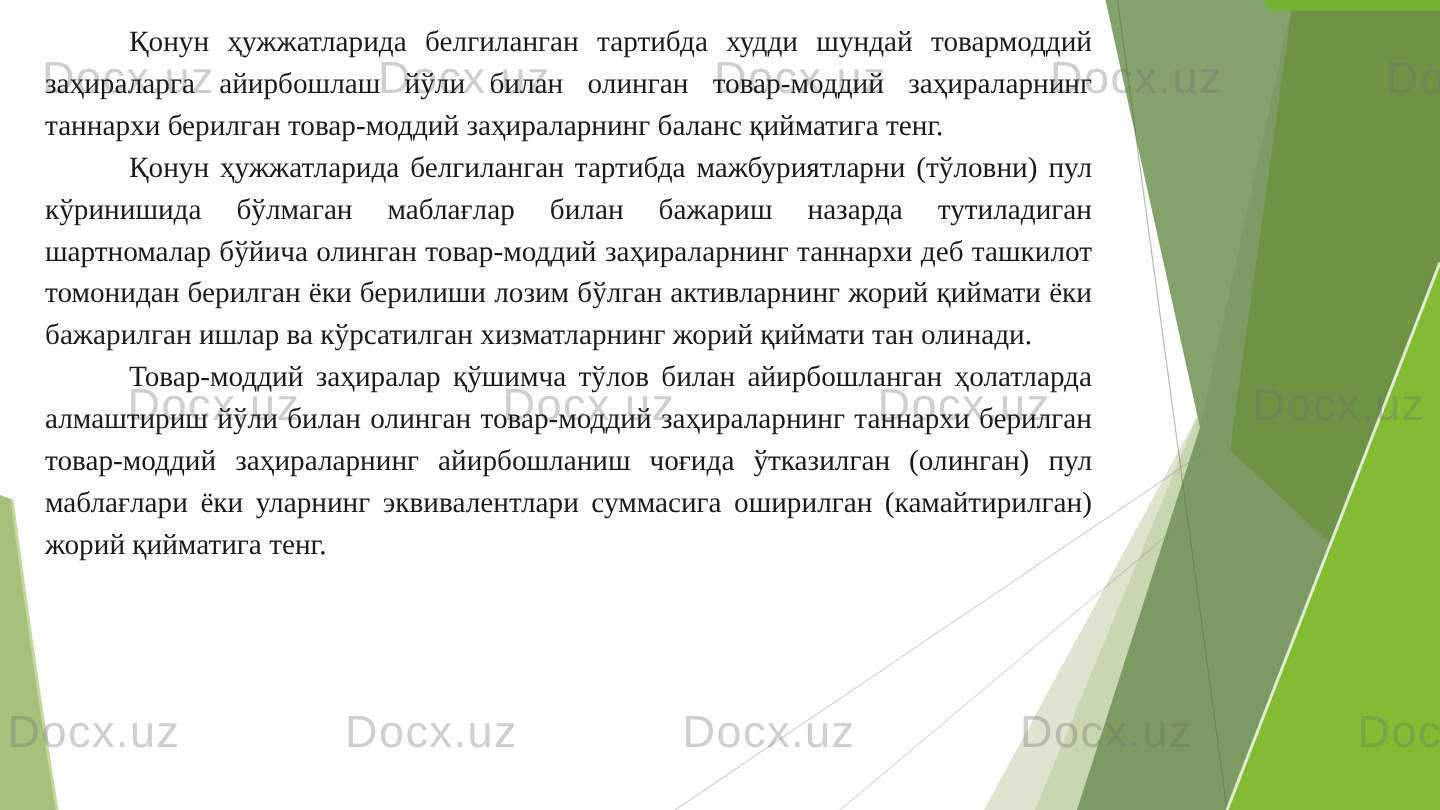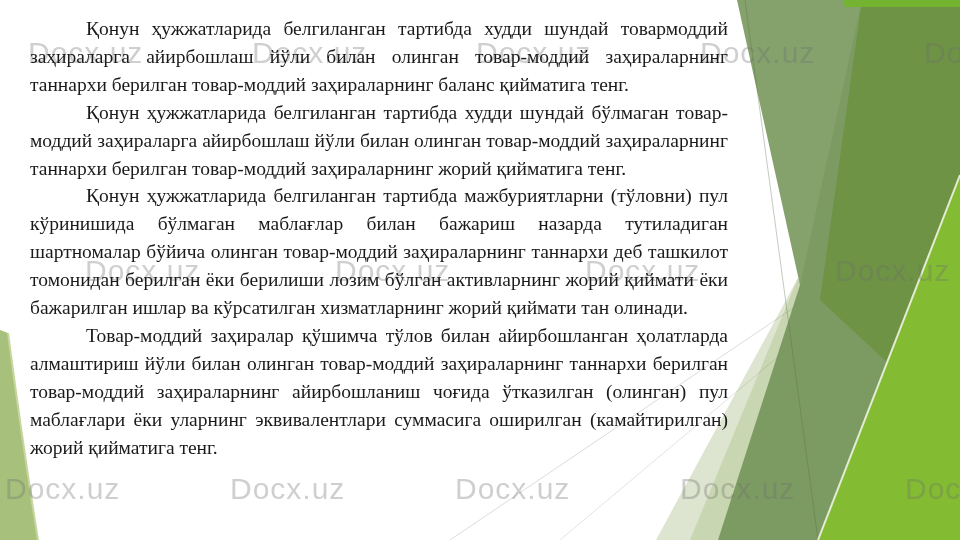--- a/index.html
+++ b/index.html
@@ -76,18 +76,17 @@
 
     <span class="wm" style="left:5px;top:472px">Docx.uz</span>
     <span class="wm" style="left:230px;top:472px">Docx.uz</span>
     <span class="wm" style="left:455px;top:472px">Docx.uz</span>
     <span class="wm" style="left:680px;top:472px">Docx.uz</span>
     <span class="wm" style="left:905px;top:472px">Docx.uz</span>
   </div>
 
   <div class="text-block">
     <p>Қонун ҳужжатларида белгиланган тартибда худди шундай товармоддий заҳираларга айирбошлаш йўли билан олинган товар-моддий заҳираларнинг таннархи берилган товар-моддий заҳираларнинг баланс қийматига тенг.</p>
-    <p>Қонун ҳужжатларида белгиланган тартибда худди шундай бўлмаган товар-моддий заҳираларга айирбошлаш йўли билан олинган товар-моддий заҳираларнинг таннархи берилган товар-моддий заҳираларнинг жорий қийматига тенг.</p>
     <p>Қонун ҳужжатларида белгиланган тартибда мажбуриятларни (тўловни) пул кўринишида бўлмаган маблағлар билан бажариш назарда тутиладиган шартномалар бўйича олинган товар-моддий заҳираларнинг таннархи деб ташкилот томонидан берилган ёки берилиши лозим бўлган активларнинг жорий қиймати ёки бажарилган ишлар ва кўрсатилган хизматларнинг жорий қиймати тан олинади.</p>
     <p>Товар-моддий заҳиралар қўшимча тўлов билан айирбошланган ҳолатларда алмаштириш йўли билан олинган товар-моддий заҳираларнинг таннархи берилган товар-моддий заҳираларнинг айирбошланиш чоғида ўтказилган (олинган) пул маблағлари ёки уларнинг эквивалентлари суммасига оширилган (камайтирилган) жорий қийматига тенг.</p>
   </div>
 
 </div>
 
 </body></html>

